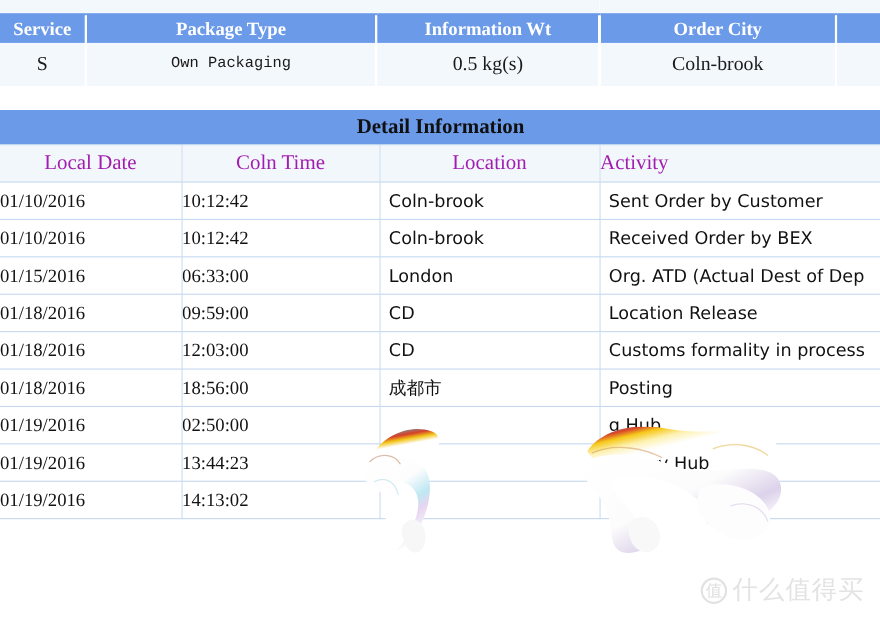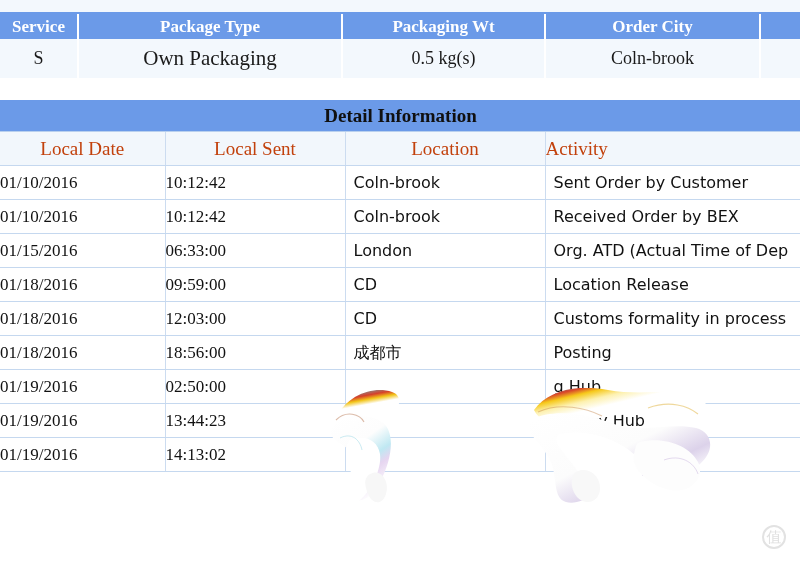--- a/index.html
+++ b/index.html
@@ -70,22 +70,22 @@
     background: #f3f8fd;
     color: #1a1a1a;
     font-size: 18px;
     text-align: center;
     border-right: 2px solid #ffffff;
     border-bottom: 1px solid #e7eff8;
     line-height: 39px;
   }
   .sum-body td:last-child { border-right: none; }
   .sum-body td.sans {
-    font-family: Liberation Serif, serif;
-    font-size: 21px;
+    font-family: Liberation Mono, monospace;
+    font-size: 14px;
     margin-top: 16px;
   }
   .sum-body td.serif {
     font-family: "Liberation Serif", serif;
   }
 
   
   #gap-strip {
     position: absolute;
     left: 0; top: 78px;
@@ -105,21 +105,21 @@
     font-size: 19px;
     text-align: center;
     line-height: 31px;
     border-bottom: 1px solid #b9d0ee;
     margin-left: 8px;
   }
 
   .detail-head td {
     height: 33px;
     background: #f2f7fc;
-    color: #c2410c;
+    color: #a21caf;
     font-family: "Liberation Serif", serif;
     font-size: 19px;
     line-height: 33px;
     border-bottom: 1px solid #c5d8ef;
     border-right: 1px solid #ccdcf0;
   }
   .detail-head td:last-child { border-right: none; }
   .detail-head td.c { text-align: center; }
   .detail-head td.r { padding-right: 4px; }
 
@@ -206,21 +206,21 @@
       <tr class="sum-clip-row">
         <td></td>
         <td></td>
         <td></td>
         <td></td>
         <td></td>
       </tr>
       <tr class="sum-head">
         <th>Service</th>
         <th>Package Type</th>
-        <th>Packaging Wt</th>
+        <th>Information Wt</th>
         <th>Order City</th>
         <th></th>
       </tr>
       <tr class="sum-body">
         <td class="serif">S</td>
         <td class="sans">Own Packaging</td>
         <td class="serif">0.5 kg(s)</td>
         <td class="serif">Coln-brook</td>
         <td class="serif"></td>
       </tr>
@@ -235,42 +235,42 @@
       <col style="width:180px">
       <col style="width:200px">
       <col style="width:256px">
     </colgroup>
     <tbody>
       <tr class="detail-title">
         <td colspan="4">Detail Information</td>
       </tr>
       <tr class="detail-head">
         <td class="c">Local Date</td>
-        <td class="c">Local Sent</td>
+        <td class="c">Coln Time</td>
         <td class="c">Location</td>
         <td class="r">Activity</td>
       </tr>
 
       <tr class="detail-row">
         <td class="date">01/10/2016</td>
         <td class="time">10:12:42</td>
         <td class="loc">Coln-brook</td>
         <td class="act">Sent Order by Customer</td>
       </tr>
       <tr class="detail-row">
         <td class="date">01/10/2016</td>
         <td class="time">10:12:42</td>
         <td class="loc">Coln-brook</td>
         <td class="act">Received Order by BEX</td>
       </tr>
       <tr class="detail-row">
         <td class="date">01/15/2016</td>
         <td class="time">06:33:00</td>
         <td class="loc">London</td>
-        <td class="act">Org. ATD (Actual Time of Dep</td>
+        <td class="act">Org. ATD (Actual Dest of Dep</td>
       </tr>
       <tr class="detail-row">
         <td class="date">01/18/2016</td>
         <td class="time">09:59:00</td>
         <td class="loc">CD</td>
         <td class="act">Location Release</td>
       </tr>
       <tr class="detail-row">
         <td class="date">01/18/2016</td>
         <td class="time">12:03:00</td>
@@ -354,15 +354,16 @@
     <path d="M30 46 C58 40, 88 52, 104 66 C120 80, 112 104, 94 110 C74 116, 58 100, 48 84 C38 68, 18 52, 30 46 Z" fill="#ffffff"></path>
     <path d="M110 54 C134 48, 160 58, 168 74 C176 90, 160 106, 140 102 C120 98, 100 80, 104 66 C106 58, 106 55, 110 54 Z" fill="#fdfdfd"></path>
     <path d="M46 84 C56 78, 70 86, 70 100 C70 114, 56 118, 48 110 C40 102, 40 88, 46 84 Z" fill="#f8f8f8"></path>
     <path d="M8 24 C30 14, 56 20, 72 28" stroke="#c88a4f" stroke-width="1.2" fill="none" opacity="0.45"></path>
     <path d="M118 20 C140 12, 158 18, 168 26" stroke="#e0b23a" stroke-width="1.2" fill="none" opacity="0.5"></path>
     <path d="M134 72 C150 66, 164 74, 168 86" stroke="#c9b6e0" stroke-width="1" fill="none" opacity="0.5"></path>
   </svg>
 
   <div id="watermark">
     <div class="wm-circle">值</div>
+    <div class="wm-text">什么值得买</div>
   </div>
 
 </div>
 
 </body></html>

